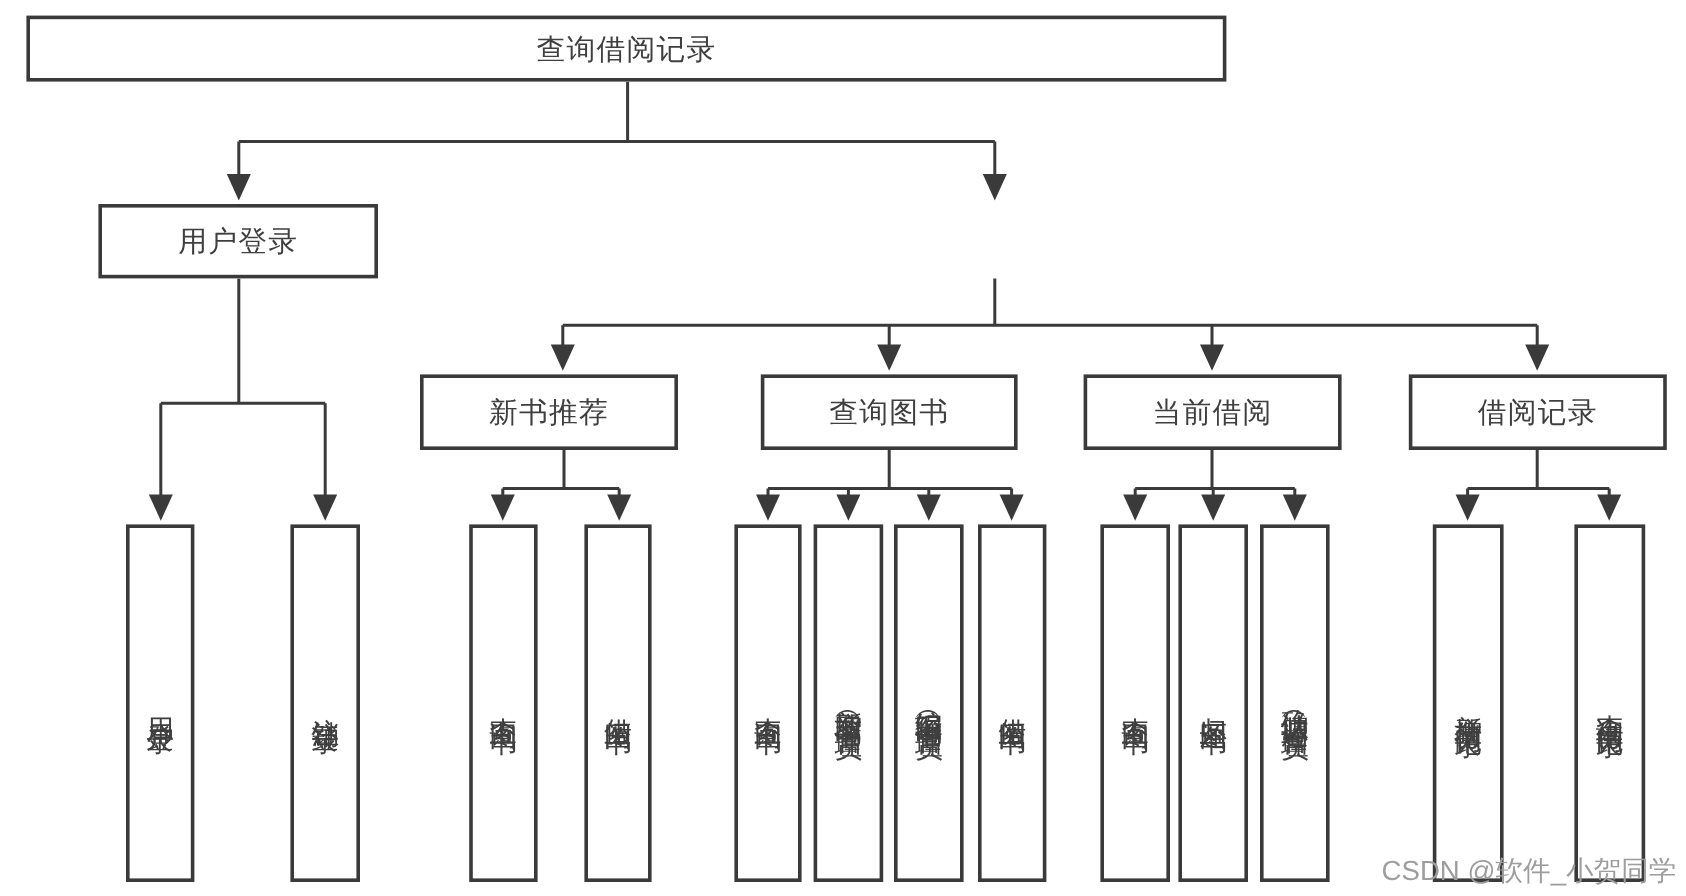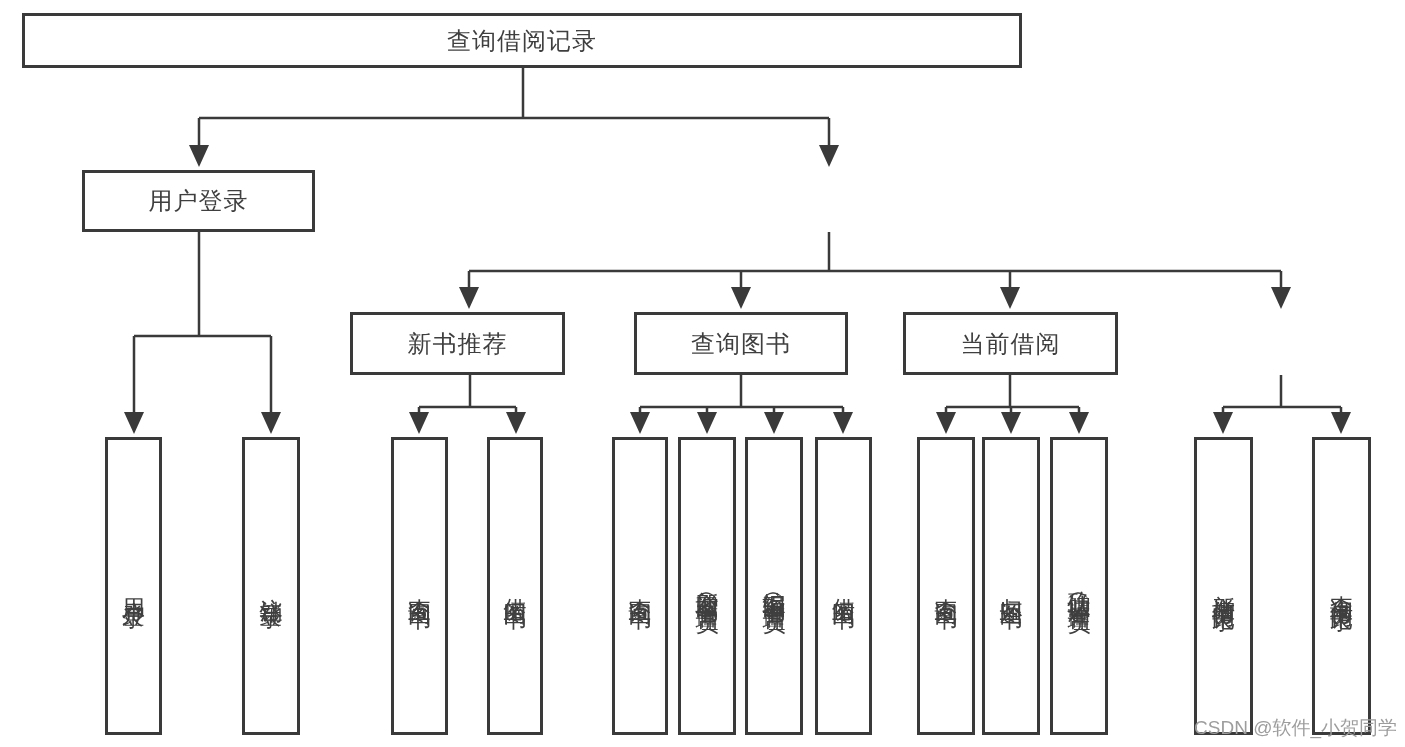--- a/index.html
+++ b/index.html
@@ -43,21 +43,21 @@
     font-size: 23px;
     writing-mode: vertical-rl;
     text-orientation: mixed;
     letter-spacing: 3px;
     line-height: 1;
   }
   .watermark {
     position: absolute;
     right: 8px;
     bottom: 6px;
-    font-size: 19px;
+    font-size: 23px;
     color: #9d9d9d;
     z-index: 3;
     white-space: nowrap;
   }
 </style>
 </head>
 <body>
 
 <div class="canvas">
 
@@ -108,20 +108,21 @@
     </g>
   </svg>
 
   <div class="node hbox" style="left:22px; top:13px; width:1000px; height:55px;">查询借阅记录</div>
 
   <div class="node hbox" style="left:82px; top:170px; width:233px; height:62px;">用户登录</div>
 
   <div class="node hbox" style="left:350px; top:312px; width:215px; height:63px;">新书推荐</div>
   <div class="node hbox" style="left:634px; top:312px; width:214px; height:63px;">查询图书</div>
   <div class="node hbox" style="left:903px; top:312px; width:215px; height:63px;text-align:right;">当前借阅</div>
+  <div class="node hbox" style="left:1174px; top:312px; width:215px; height:63px;">借阅记录</div>
 
   <div class="node vbox" style="left:105px; top:437px; width:57px; height:298px;">用户登录</div>
   <div class="node vbox" style="left:242px; top:437px; width:58px; height:298px;">注销登录</div>
 
   <div class="node vbox" style="left:391px; top:437px; width:57px; height:298px;">查询图书</div>
   <div class="node vbox" style="left:487px; top:437px; width:56px; height:298px;">借阅图书</div>
 
   <div class="node vbox" style="left:612px; top:437px; width:56px; height:298px;">查询图书</div>
   <div class="node vbox" style="left:678px; top:437px; width:58px; height:298px;">新增图书（管理员）</div>
   <div class="node vbox" style="left:745px; top:437px; width:58px; height:298px;">编辑图书（管理员）</div>

